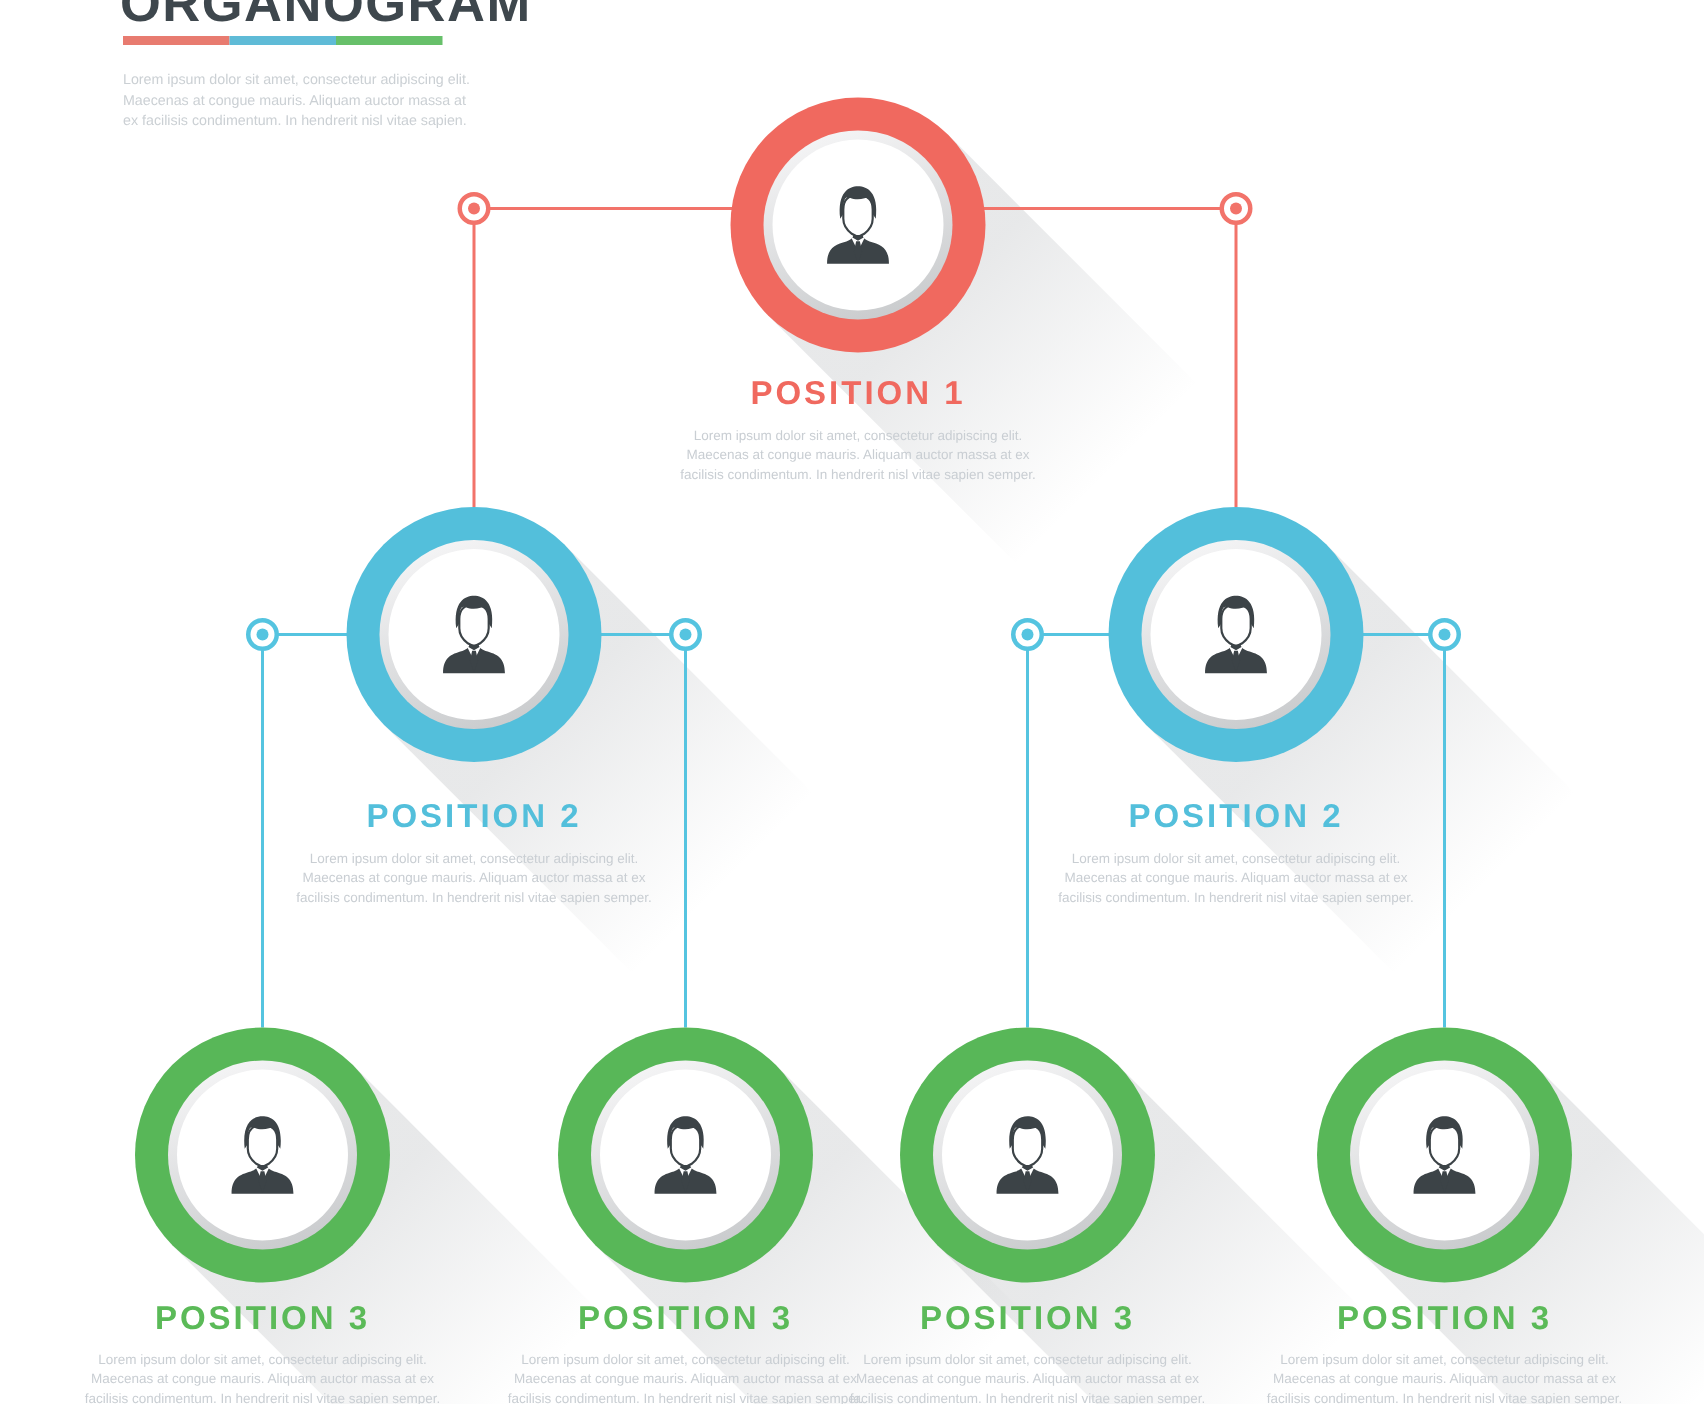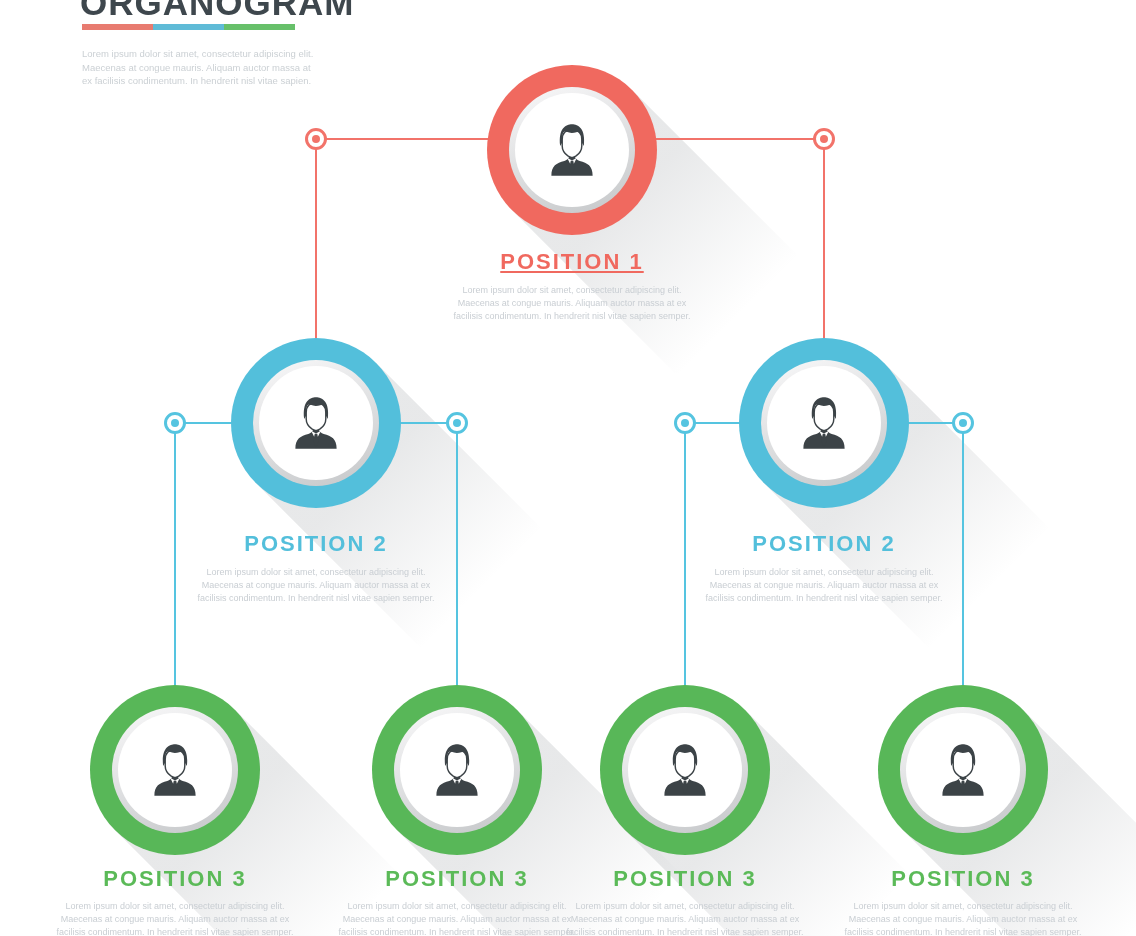--- a/index.html
+++ b/index.html
@@ -76,21 +76,21 @@
     position:absolute; width:250px; text-align:center; font-size:22px; font-weight:bold;
     letter-spacing:2px; z-index:5; white-space:nowrap;
   }
   .node-title.red   { color:#f0695f; }
   .node-title.blue  { color:#53bfdb; }
   .node-title.green { color:#5bba58; }
   .node-desc {
     position:absolute; width:250px; text-align:center; font-size:9px;
     line-height:13px; color:#c9ced3; z-index:5;
   }
-  .t-p1  { left:447px; top:249px;text-decoration:underline; } .d-p1  { left:447px; top:284px; }
+  .t-p1  { left:447px; top:249px; } .d-p1  { left:447px; top:284px; }
   .t-p2l { left:191px; top:531px; } .d-p2l { left:191px; top:566px; }
   .t-p2r { left:699px; top:531px; } .d-p2r { left:699px; top:566px; }
   .t-p3a { left:50px;  top:866px; } .d-p3a { left:50px;  top:900px; }
   .t-p3b { left:332px; top:866px; } .d-p3b { left:332px; top:900px; }
   .t-p3c { left:560px; top:866px; } .d-p3c { left:560px; top:900px; }
   .t-p3d { left:838px; top:866px; } .d-p3d { left:838px; top:900px; }
 </style>
 </head>
 <body>
 

